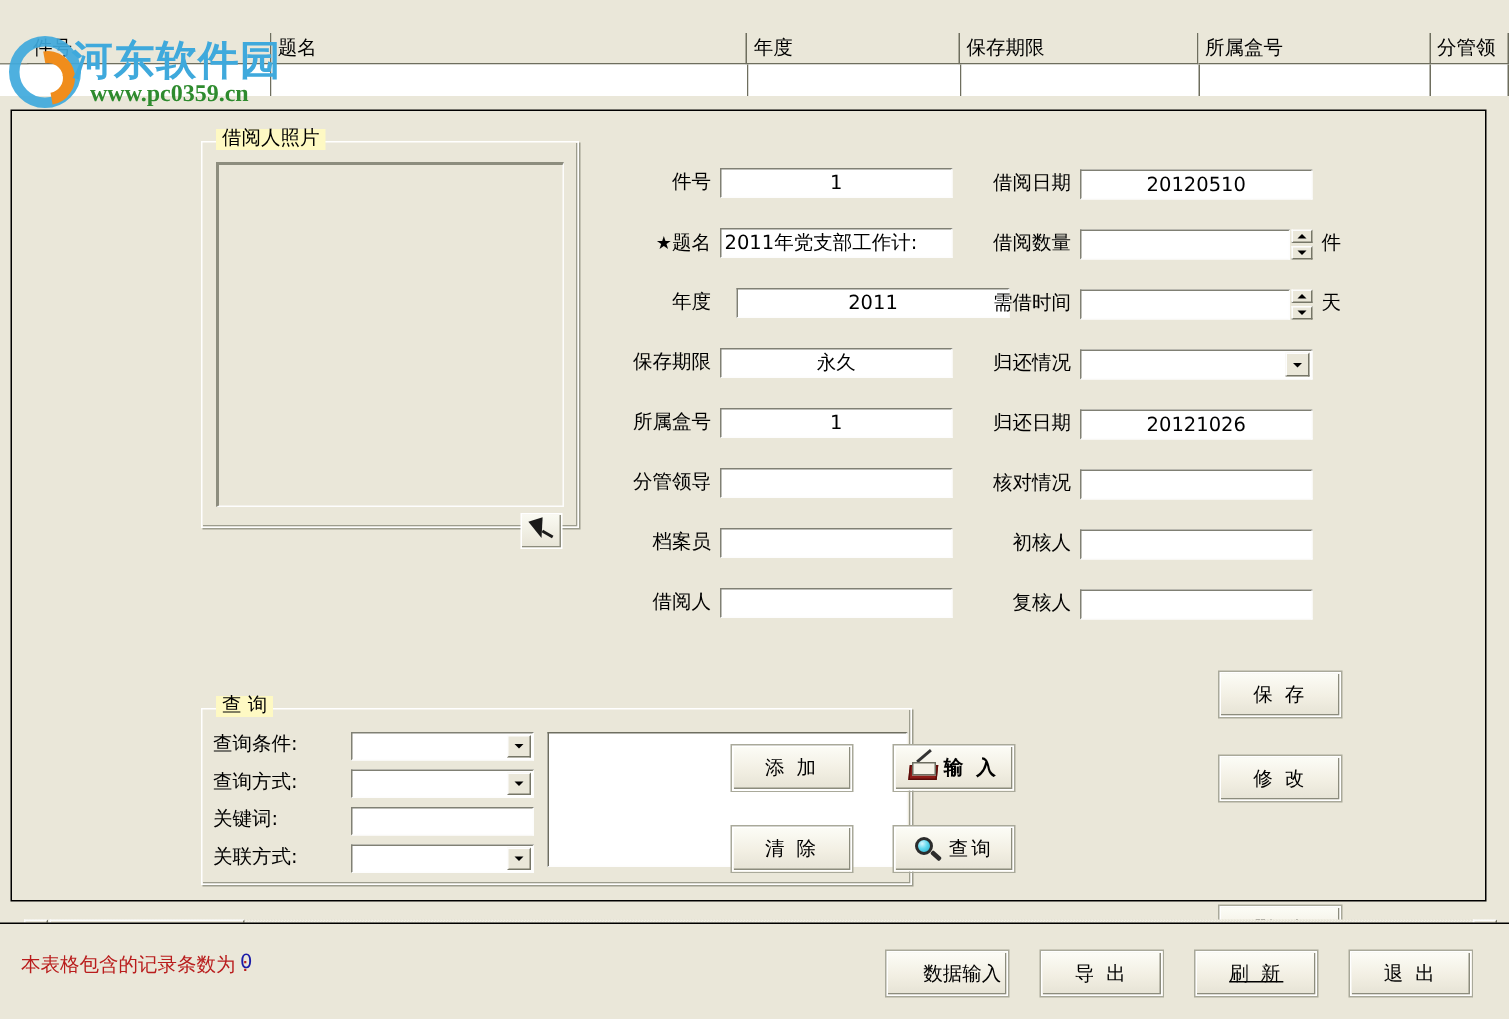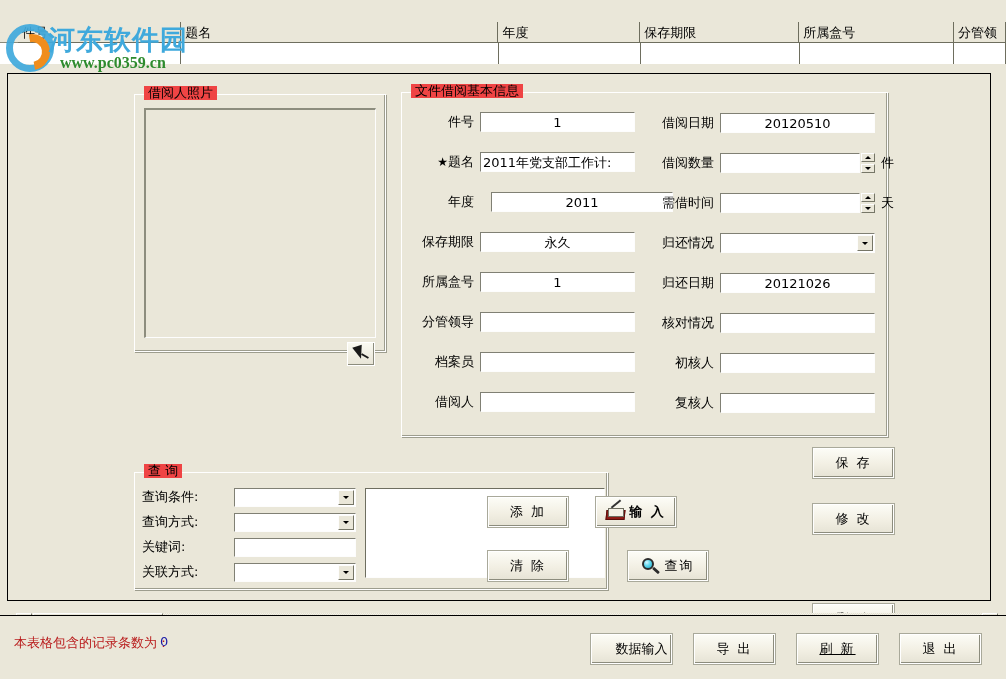--- a/index.html
+++ b/index.html
@@ -110,21 +110,21 @@
     border:1px solid #000; background:#EAE7D9; box-sizing:border-box;
   }
 
   
   .group {
     position:absolute; border:1px solid #FFFFFF;
     box-shadow: -1px -1px 0 #9D9D8E inset, 1px 1px 0 #9D9D8E;
     background:transparent; box-sizing:border-box;
   }
   .group > .g-legend {
-    position:absolute; top:-9px; left:9px; background:#ef4444; padding:0 4px;
+    position:absolute; top:-9px; left:9px; background:#fef9c3; padding:0 4px;
     font-size:13px; color:#000; white-space:nowrap; line-height:14px;
   }
 
   .fieldlabel {
     position:absolute; font-size:13px; color:#000; white-space:nowrap; line-height:16px;
   }
   .tfield {
     position:absolute; background:#FFFFFF; box-sizing:border-box;
     border-top:1px solid #808074; border-left:1px solid #808074;
     border-right:1px solid #FDFDFD; border-bottom:1px solid #FDFDFD;
@@ -281,23 +281,20 @@
         <div class="g-legend">借阅人照片</div>
       </div>
       <div class="photobox" style="left:136px; top:34px; width:232px; height:230px;"></div>
       <div class="smallbtn" style="left:339px; top:268px; width:28px; height:24px;">
         <div class="icon-cursor">
           <div class="arrow"></div>
             <div class="tail"></div>
         </div>
       </div>
 
-      <div class="group" style="left:393px; top:18px; width:487px; height:345px;">
-        <div class="g-legend">文件借阅基本信息</div>
-      </div>
       <div id="left-fields">
           <div class="fieldlabel" style="left: 0px; top: 40px; width: 466px; text-align: right;"><span>件号</span></div>
           <div class="tfield center" style="left: 472px; top: 38px; width: 155px; height: 20px;">1</div>
           <div class="fieldlabel" style="left: 0px; top: 80px; width: 466px; text-align: right;"><span class="star">★</span><span>题名</span></div>
           <div class="tfield left" style="left: 472px; top: 78px; width: 155px; height: 20px;">2011年党支部工作计:</div>
           <div class="fieldlabel" style="left: 0px; top: 120px; width: 466px; text-align: right;"><span>年度</span></div>
           <div class="tfield center" style="left: 483px; top: 118px; width: 182px; height: 20px;">2011</div>
           <div class="fieldlabel" style="left: 0px; top: 160px; width: 466px; text-align: right;"><span>保存期限</span></div>
           <div class="tfield center" style="left: 472px; top: 158px; width: 155px; height: 20px;">永久</div>
           <div class="fieldlabel" style="left: 0px; top: 200px; width: 466px; text-align: right;"><span>所属盒号</span></div>
@@ -385,21 +382,21 @@
               <span class="pen"></span>
               <span class="pennib"></span>
               <span class="pg"></span>
               <span class="pg2"></span>
             </span>
             <span class="lbl">输 入</span>
           </div>
           <div class="btn" style="left: 480px; top: 477px; width: 80px; height: 30px;">
             <span class="lbl">清  除</span>
           </div>
-          <div class="btn" style="left: 620px; top: 477px; width: 80px; height: 30px;">
+          <div class="btn" style="left: 588px; top: 477px; width: 80px; height: 30px;">
             <span class="icon-mag">
               <span class="lens"></span>
               <span class="hdl"></span>
             </span>
             <span class="lbl">查询</span>
           </div>
         </div>
 
       <div id="action-buttons">
           <div class="btn" style="left: 805px; top: 374px; width: 81px; height: 30px;">

